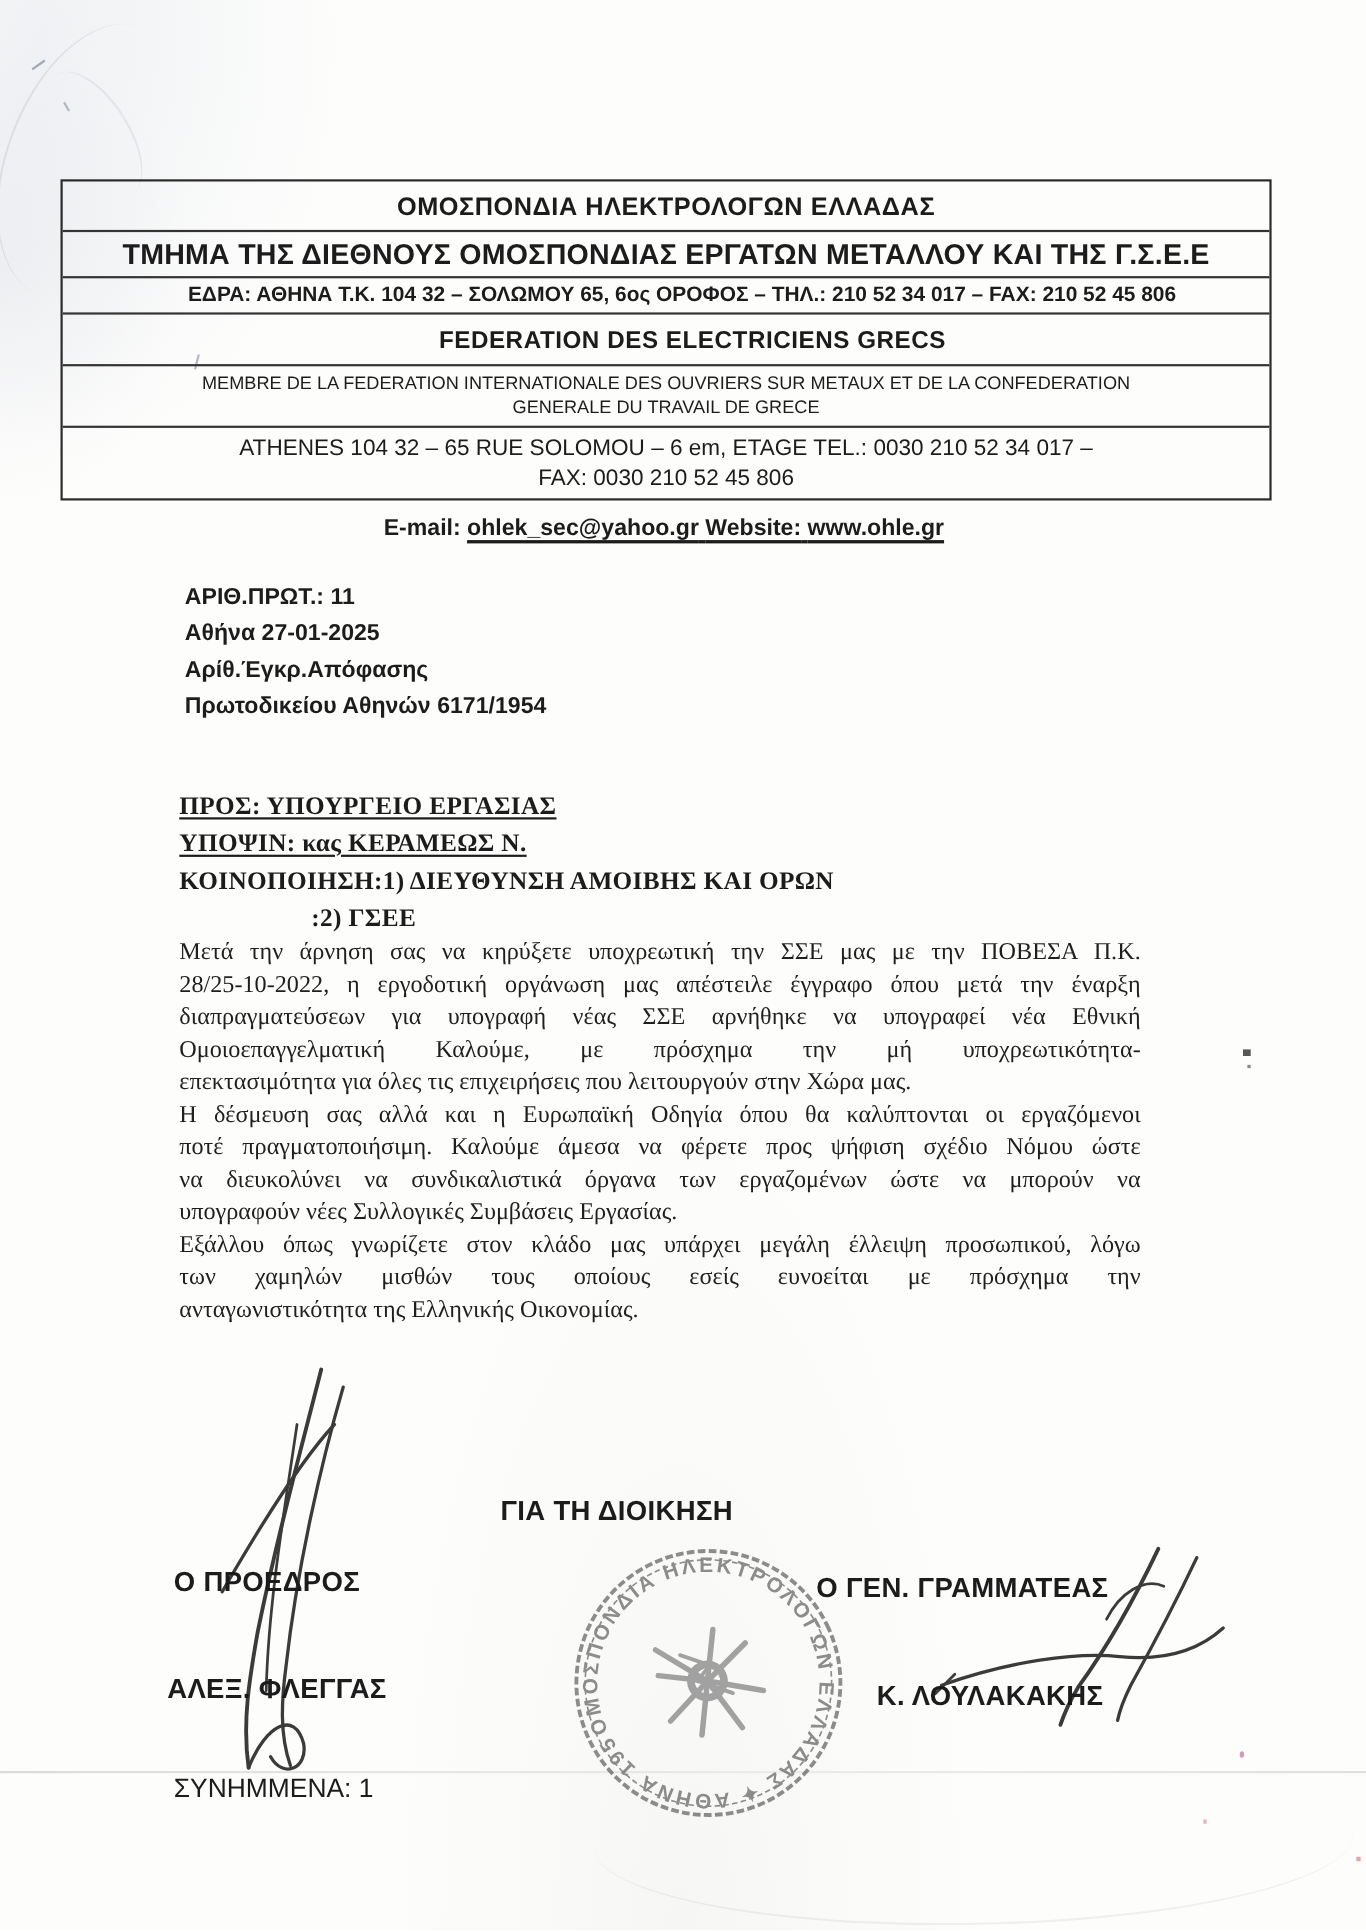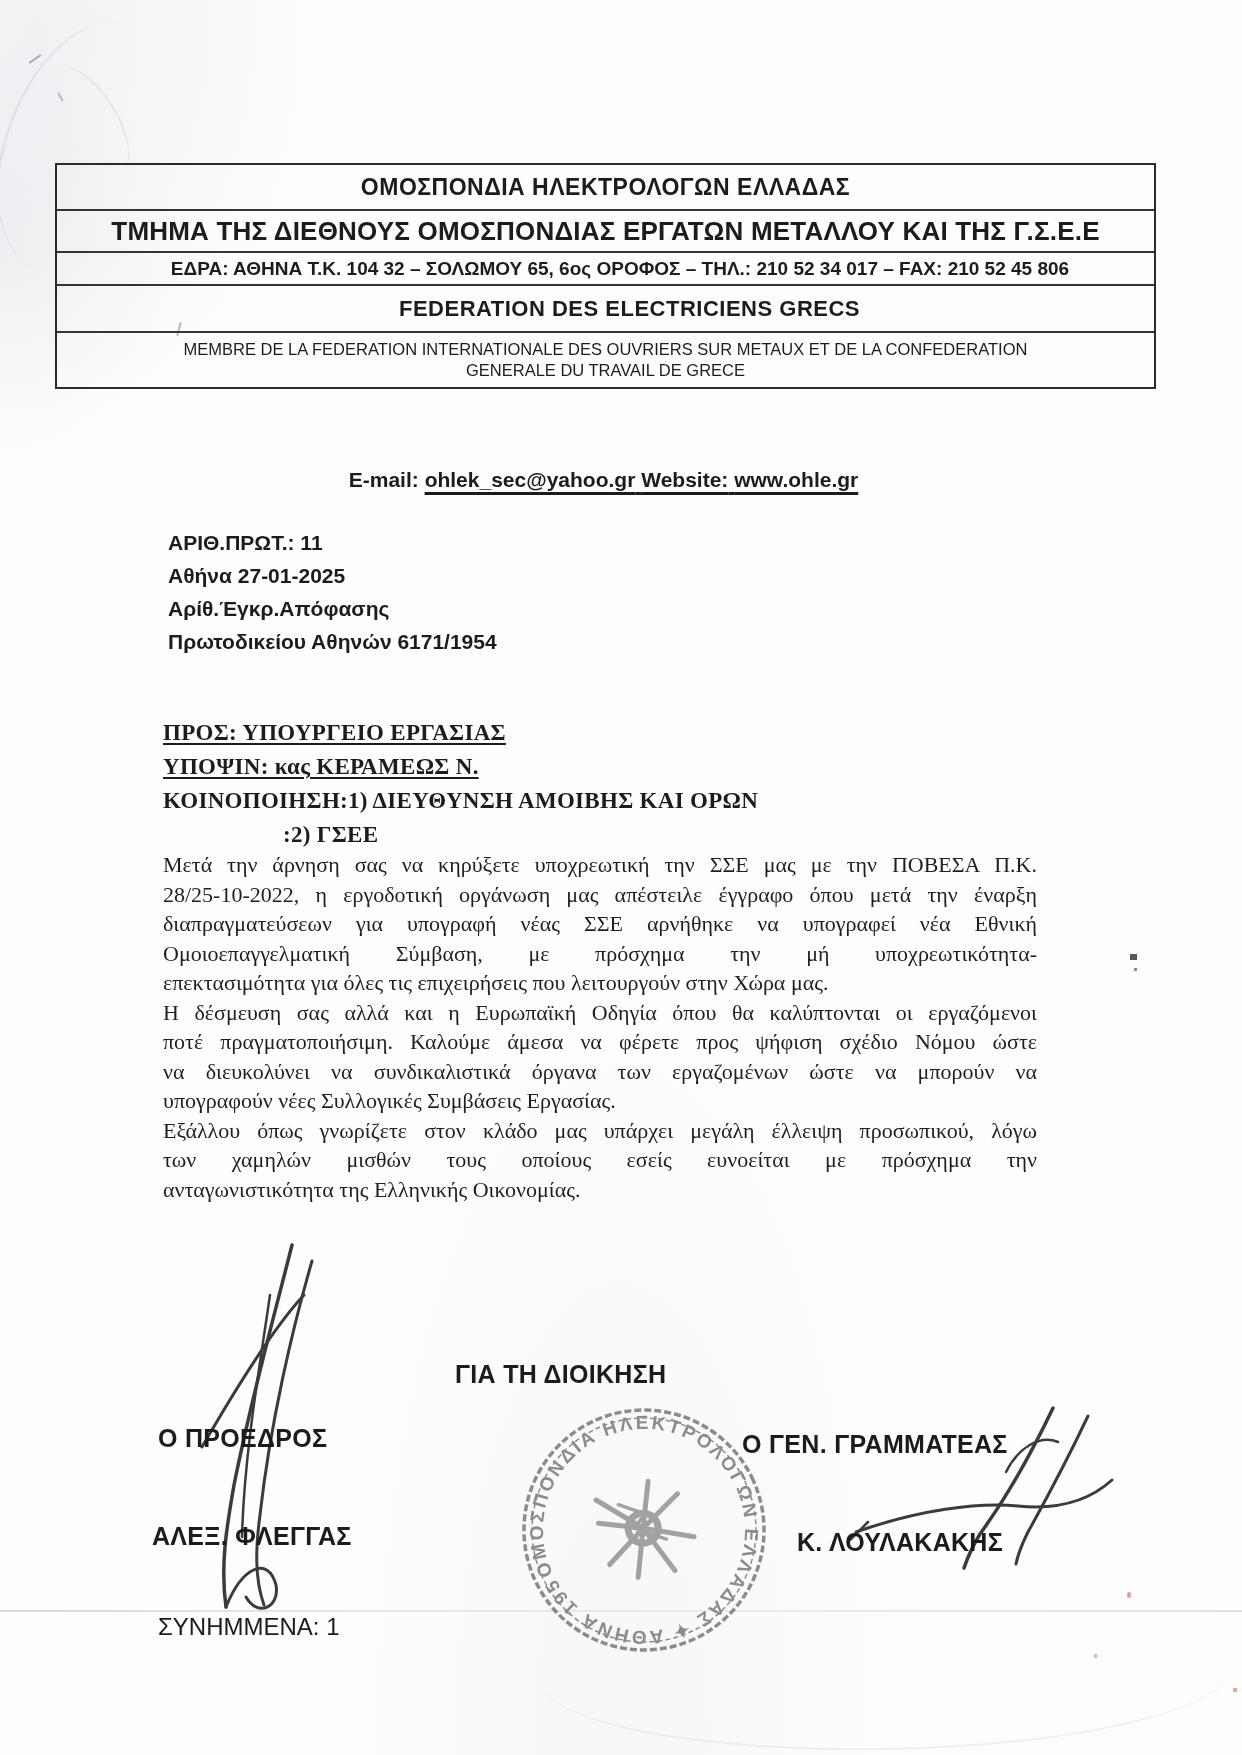--- a/index.html
+++ b/index.html
@@ -112,20 +112,24 @@
 
   <div class="letterhead">
     <div class="lh-row r1">ΟΜΟΣΠΟΝΔΙΑ ΗΛΕΚΤΡΟΛΟΓΩΝ ΕΛΛΑΔΑΣ</div>
     <div class="lh-row r2">ΤΜΗΜΑ ΤΗΣ ΔΙΕΘΝΟΥΣ ΟΜΟΣΠΟΝΔΙΑΣ ΕΡΓΑΤΩΝ ΜΕΤΑΛΛΟΥ ΚΑΙ ΤΗΣ Γ.Σ.Ε.Ε</div>
     <div class="lh-row r3">ΕΔΡΑ: ΑΘΗΝΑ Τ.Κ. 104 32 – ΣΟΛΩΜΟΥ 65, 6ος ΟΡΟΦΟΣ – ΤΗΛ.: 210 52 34 017 – FAX: 210 52 45 806</div>
     <div class="lh-row r4">FEDERATION DES ELECTRICIENS GRECS</div>
     <div class="lh-row r5">
       <div>MEMBRE DE LA FEDERATION INTERNATIONALE DES OUVRIERS SUR METAUX ET DE LA CONFEDERATION</div>
       <div>GENERALE DU TRAVAIL DE GRECE</div>
     </div>
+    <div class="lh-row r6">
+      <div>ATHENES 104 32 – 65 RUE SOLOMOU – 6 em, ETAGE TEL.: 0030 210 52 34 017 –</div>
+      <div>FAX: 0030 210 52 45 806</div>
+    </div>
   </div>
 
   <div class="email-line">
     <span>E-mail:</span>
     <span class="email-underline">
       <span>ohlek_sec@yahoo.gr</span>
       <span>Website:</span>
       <span>www.ohle.gr</span>
     </span>
   </div>
@@ -142,21 +146,21 @@
     <div class="underlined">ΥΠΟΨΙΝ: κας ΚΕΡΑΜΕΩΣ Ν.</div>
     <div>ΚΟΙΝΟΠΟΙΗΣΗ:1) ΔΙΕΥΘΥΝΣΗ ΑΜΟΙΒΗΣ ΚΑΙ ΟΡΩΝ</div>
     <div class="cc2">:2) ΓΣΕΕ</div>
   </div>
 
   <div class="body-block">
     <div>
         <div class="body-line">Μετά την άρνηση σας να κηρύξετε υποχρεωτική την ΣΣΕ μας με την ΠΟΒΕΣΑ Π.Κ.</div>
         <div class="body-line">28/25-10-2022, η εργοδοτική οργάνωση μας απέστειλε έγγραφο όπου μετά την έναρξη</div>
         <div class="body-line">διαπραγματεύσεων για υπογραφή νέας ΣΣΕ αρνήθηκε να υπογραφεί νέα Εθνική</div>
-        <div class="body-line">Ομοιοεπαγγελματική Σύμβαση, με πρόσχημα την μή υποχρεωτικότητα-</div>
+        <div class="body-line">Ομοιοεπαγγελματική Καλούμε, με πρόσχημα την μή υποχρεωτικότητα-</div>
         <div class="body-line last">επεκτασιμότητα για όλες τις επιχειρήσεις που λειτουργούν στην Χώρα μας.</div>
         <div class="body-line">Η δέσμευση σας αλλά και η Ευρωπαϊκή Οδηγία όπου θα καλύπτονται οι εργαζόμενοι</div>
         <div class="body-line">ποτέ πραγματοποιήσιμη. Καλούμε άμεσα να φέρετε προς ψήφιση σχέδιο Νόμου ώστε</div>
         <div class="body-line">να διευκολύνει να συνδικαλιστικά όργανα των εργαζομένων ώστε να μπορούν να</div>
         <div class="body-line last">υπογραφούν νέες Συλλογικές Συμβάσεις Εργασίας.</div>
         <div class="body-line">Εξάλλου όπως γνωρίζετε στον κλάδο μας υπάρχει μεγάλη έλλειψη προσωπικού, λόγω</div>
         <div class="body-line">των χαμηλών μισθών τους οποίους εσείς ευνοείται με πρόσχημα την</div>
         <div class="body-line last">ανταγωνιστικότητα της Ελληνικής Οικονομίας.</div>
       </div>
   </div>

